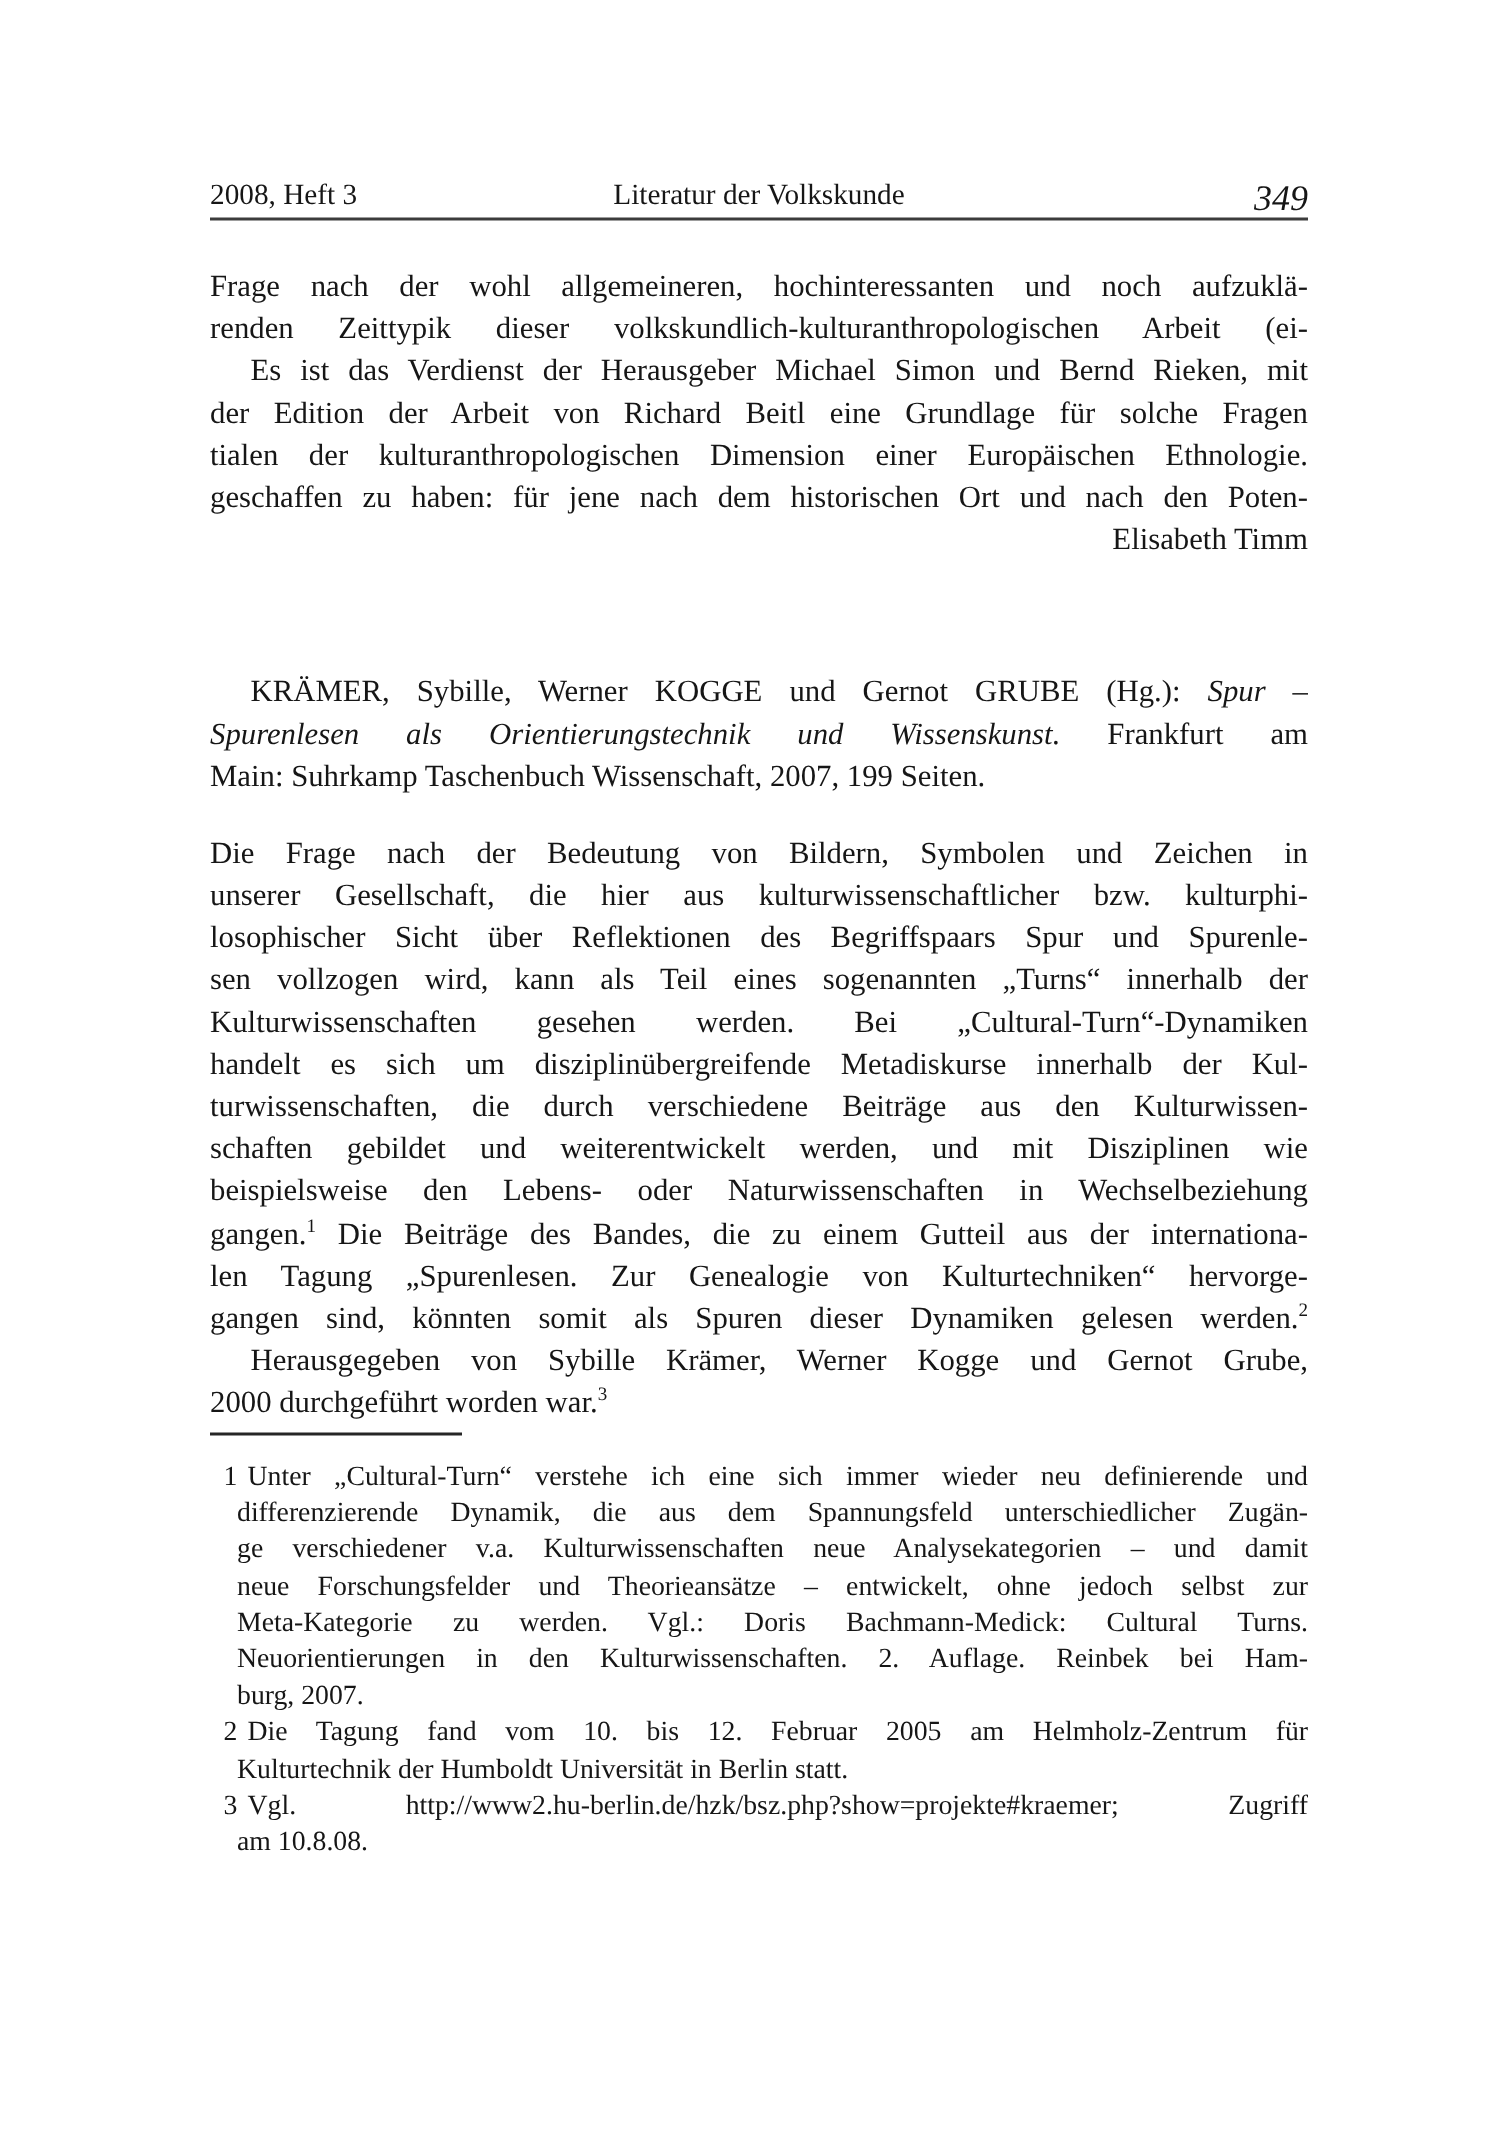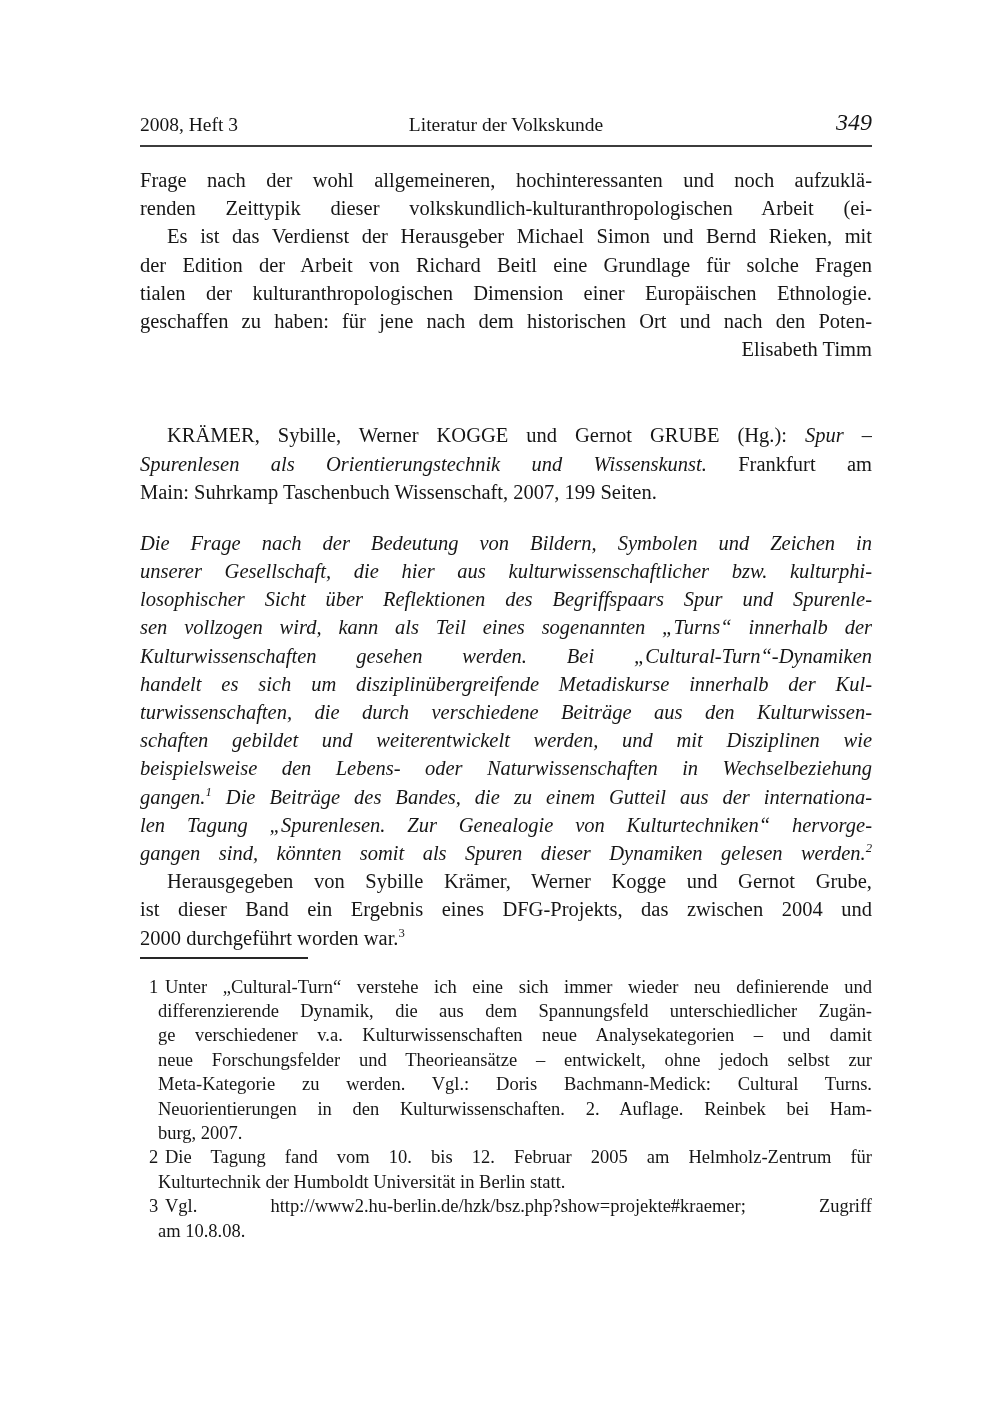--- a/index.html
+++ b/index.html
@@ -7,35 +7,35 @@
     position: relative;
     width: 1000px;
     height: 1419px;
     background: #ffffff;
     color: #161616;
     font-family: "Liberation Serif", "DejaVu Serif", serif;
     overflow: hidden;
   }
   .header {
     position: absolute;
-    top: 109px; left: 140px; width: 732px;
-    display: flex; align-items: flex-end;
+    top: 120px; left: 140px; width: 732px;
+    display: flex; align-items: flex-start;
     font-size: 19.5px;
   }
   .h-issue   { width: 33%; text-align: left; }
   .h-journal { width: 34%; text-align: center; }
   .h-page    { width: 33%; text-align: right; font-size: 24px; font-style: italic; }
   .hrule {
     position: absolute;
     top: 145px; left: 140px; width: 732px; height: 2px;
     background: #3c3c3c;
   }
   .main {
     position: absolute;
-    top: 166px; left: 140px; width: 732px;
+    top: 177px; left: 140px; width: 732px;
     font-size: 20.5px;
   }
   .block { margin: 0; }
   .line {
     line-height: 28.2px; height: 28.2px; overflow: hidden;
     text-align: justify; text-align-last: justify;
   }
   .line.last  { text-align-last: left; }
   .line.right { text-align: right; text-align-last: right; }
   .line.ind   { text-indent: 27px; }
@@ -71,42 +71,41 @@
         </div>
         <div class="block">
           <div class="line ind"><span>Es ist das Verdienst der Herausgeber Michael Simon und Bernd Rieken, mit</span></div>
           <div class="line"><span>der Edition der Arbeit von Richard Beitl eine Grundlage für solche Fragen</span></div>
           <div class="line"><span>tialen der kulturanthropologischen Dimension einer Europäischen Ethnologie.</span></div>
           <div class="line"><span>geschaffen zu haben: für jene nach dem historischen Ort und nach den Poten-</span></div>
         </div>
         <div class="block">
           <div class="line right"><span>Elisabeth Timm</span></div>
         </div>
-        <div class="block" style="margin-top: 58px;">
+        <div class="block" style="margin-top: 73px;">
           <div class="line ind"><span>KRÄMER, Sybille, Werner KOGGE und Gernot GRUBE (Hg.): </span><span class="it">Spur –</span></div>
           <div class="line"><span class="it">Spurenlesen als Orientierungstechnik und Wissenskunst.</span><span> Frankfurt am</span></div>
           <div class="line last"><span>Main: Suhrkamp Taschenbuch Wissenschaft, 2007, 199 Seiten.</span></div>
         </div>
-        <div class="block" style="margin-top: 23px; font-style: italic;">
+        <div class="block" style="margin-top: 23px;">
           <div class="line"><span>Die Frage nach der Bedeutung von Bildern, Symbolen und Zeichen in</span></div>
           <div class="line"><span>unserer Gesellschaft, die hier aus kulturwissenschaftlicher bzw. kulturphi-</span></div>
           <div class="line"><span>losophischer Sicht über Reflektionen des Begriffspaars Spur und Spurenle-</span></div>
           <div class="line"><span>sen vollzogen wird, kann als Teil eines sogenannten „Turns“ innerhalb der</span></div>
           <div class="line"><span>Kulturwissenschaften gesehen werden. Bei „Cultural-Turn“-Dynamiken</span></div>
           <div class="line"><span>handelt es sich um disziplinübergreifende Metadiskurse innerhalb der Kul-</span></div>
           <div class="line"><span>turwissenschaften, die durch verschiedene Beiträge aus den Kulturwissen-</span></div>
           <div class="line"><span>schaften gebildet und weiterentwickelt werden, und mit Disziplinen wie</span></div>
           <div class="line"><span>beispielsweise den Lebens- oder Naturwissenschaften in Wechselbeziehung</span></div>
           <div class="line"><span>gangen.</span><span class="sup">1</span><span> Die Beiträge des Bandes, die zu einem Gutteil aus der internationa-</span></div>
           <div class="line"><span>len Tagung „Spurenlesen. Zur Genealogie von Kulturtechniken“ hervorge-</span></div>
           <div class="line"><span>gangen sind, könnten somit als Spuren dieser Dynamiken gelesen werden.</span><span class="sup">2</span></div>
         </div>
         <div class="block">
           <div class="line ind"><span>Herausgegeben von Sybille Krämer, Werner Kogge und Gernot Grube,</span></div>
-          <div class="line"><span>ist dieser Band ein Ergebnis eines DFG-Projekts, das zwischen 2004 und</span></div>
           <div class="line last"><span>2000 durchgeführt worden war.</span><span class="sup">3</span></div>
         </div>
       </div>
     <div class="fnrule"></div>
     <div class="footnotes">
         <div class="footnote">
           <span class="fn-num">1</span>
           <div class="line first"><span>Unter „Cultural-Turn“ verstehe ich eine sich immer wieder neu definierende und</span></div>
           <div class="line"><span>differenzierende Dynamik, die aus dem Spannungsfeld unterschiedlicher Zugän-</span></div>
           <div class="line"><span>ge verschiedener v.a. Kulturwissenschaften neue Analysekategorien – und damit</span></div>

